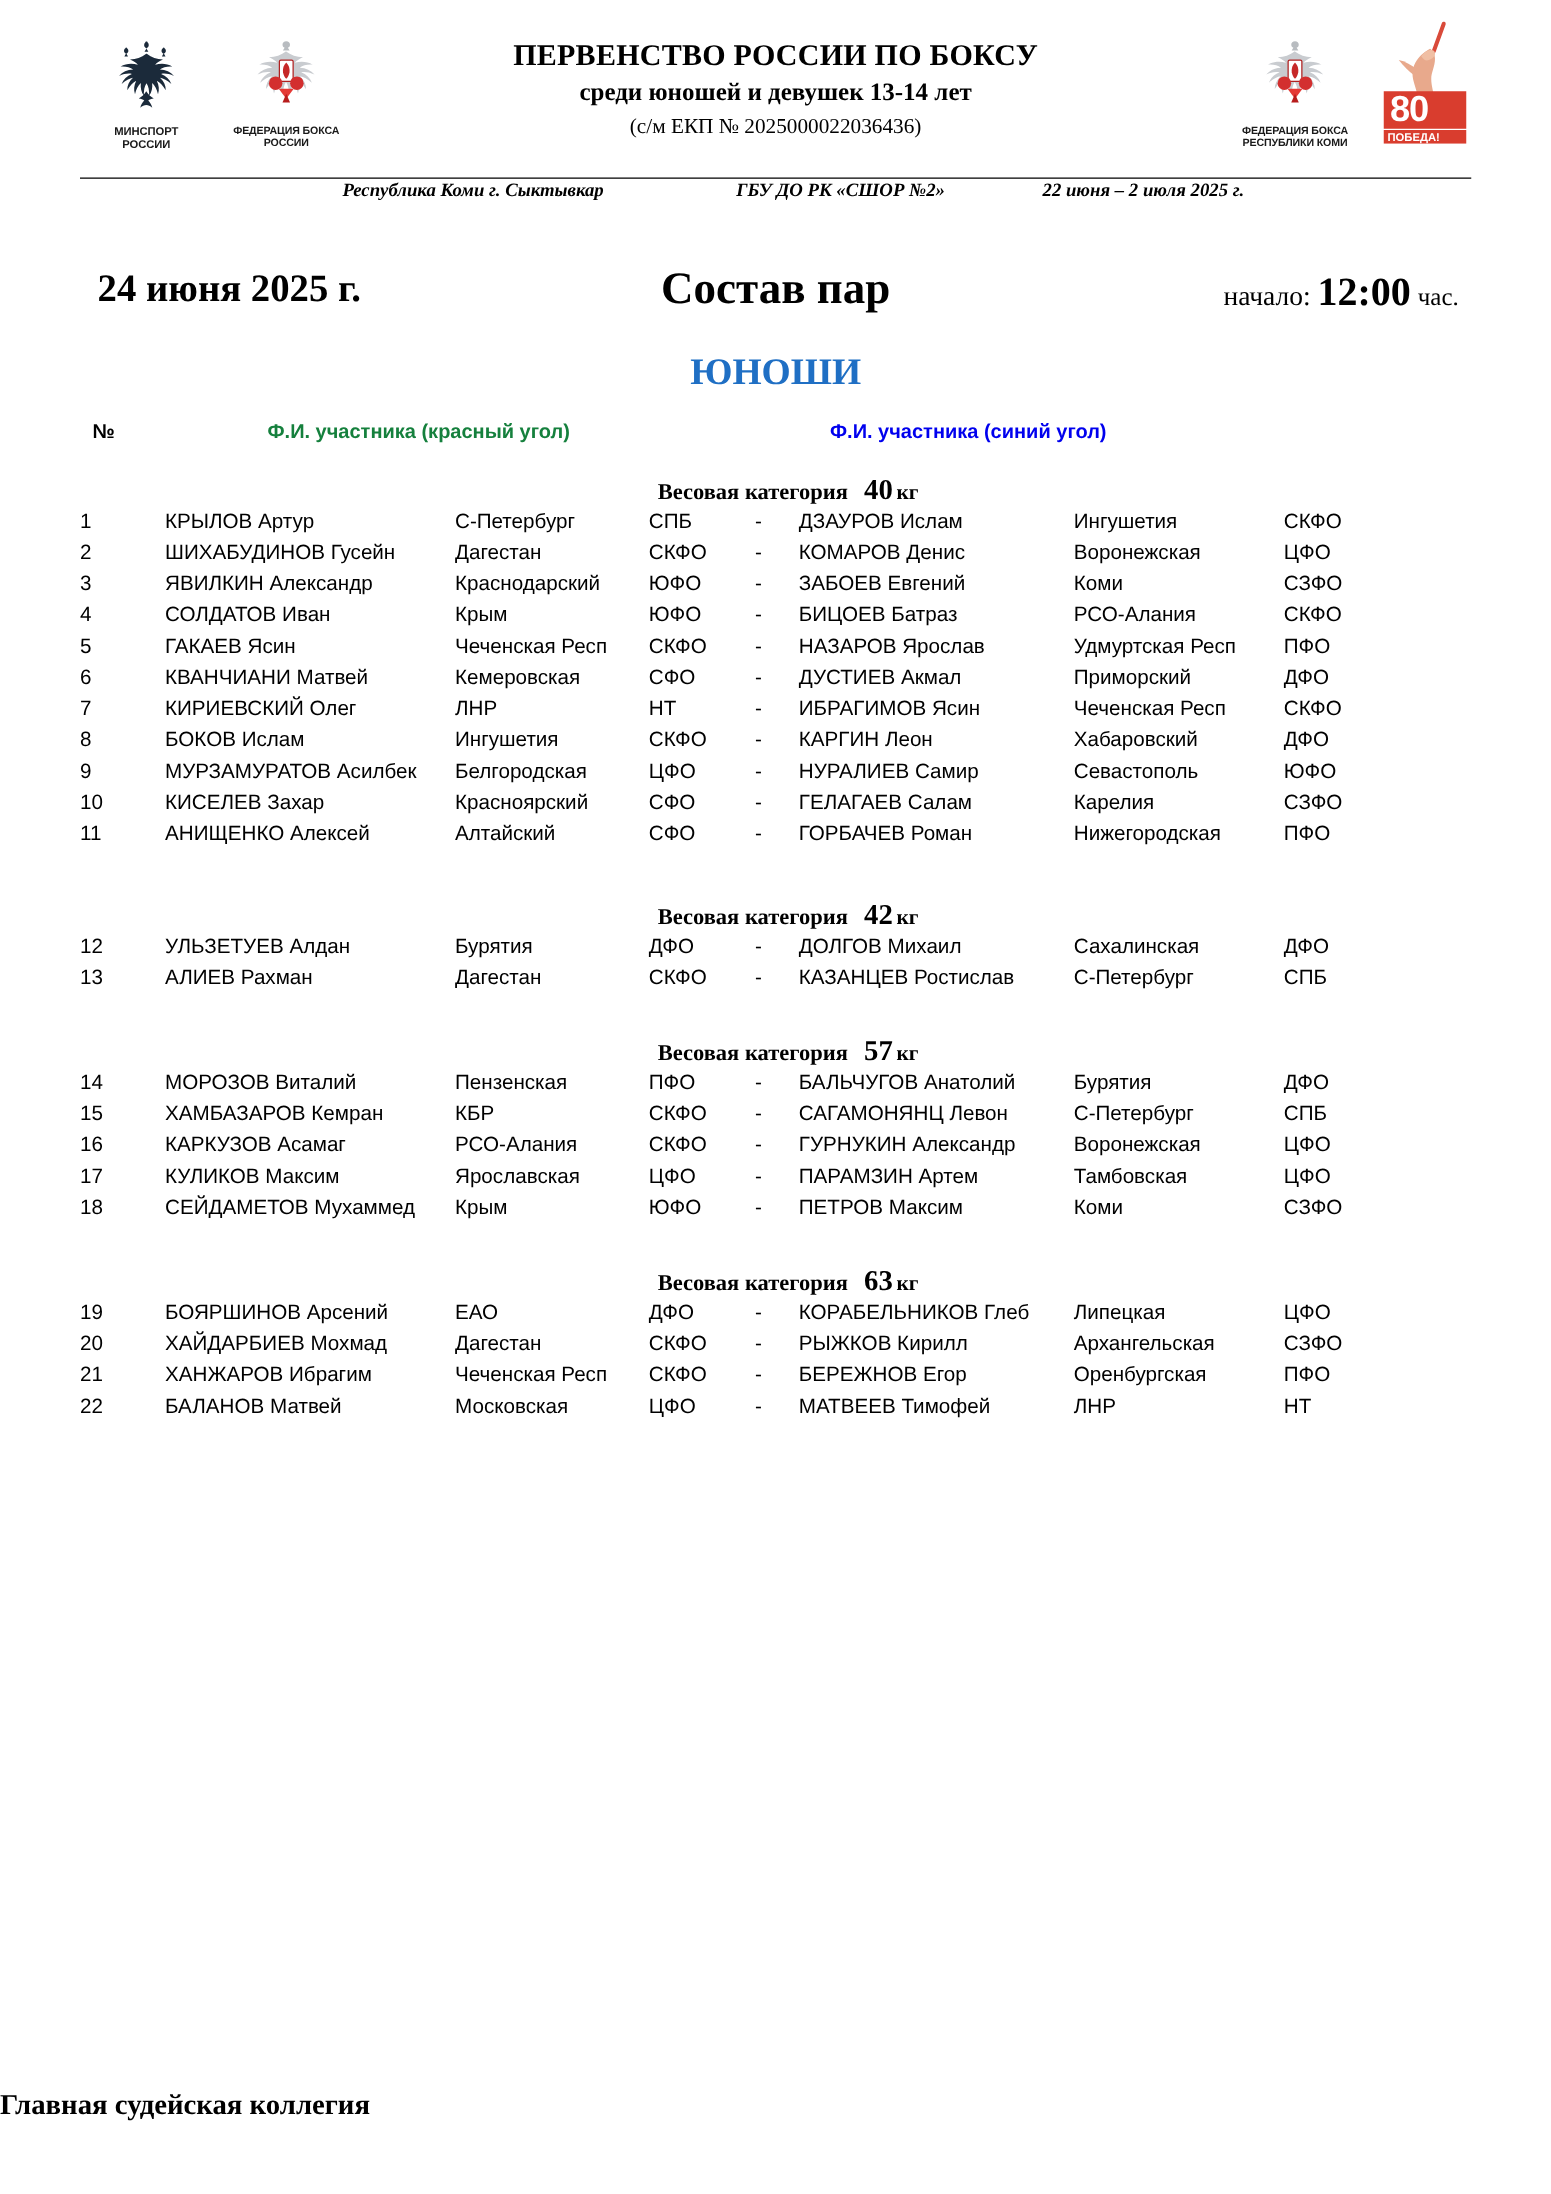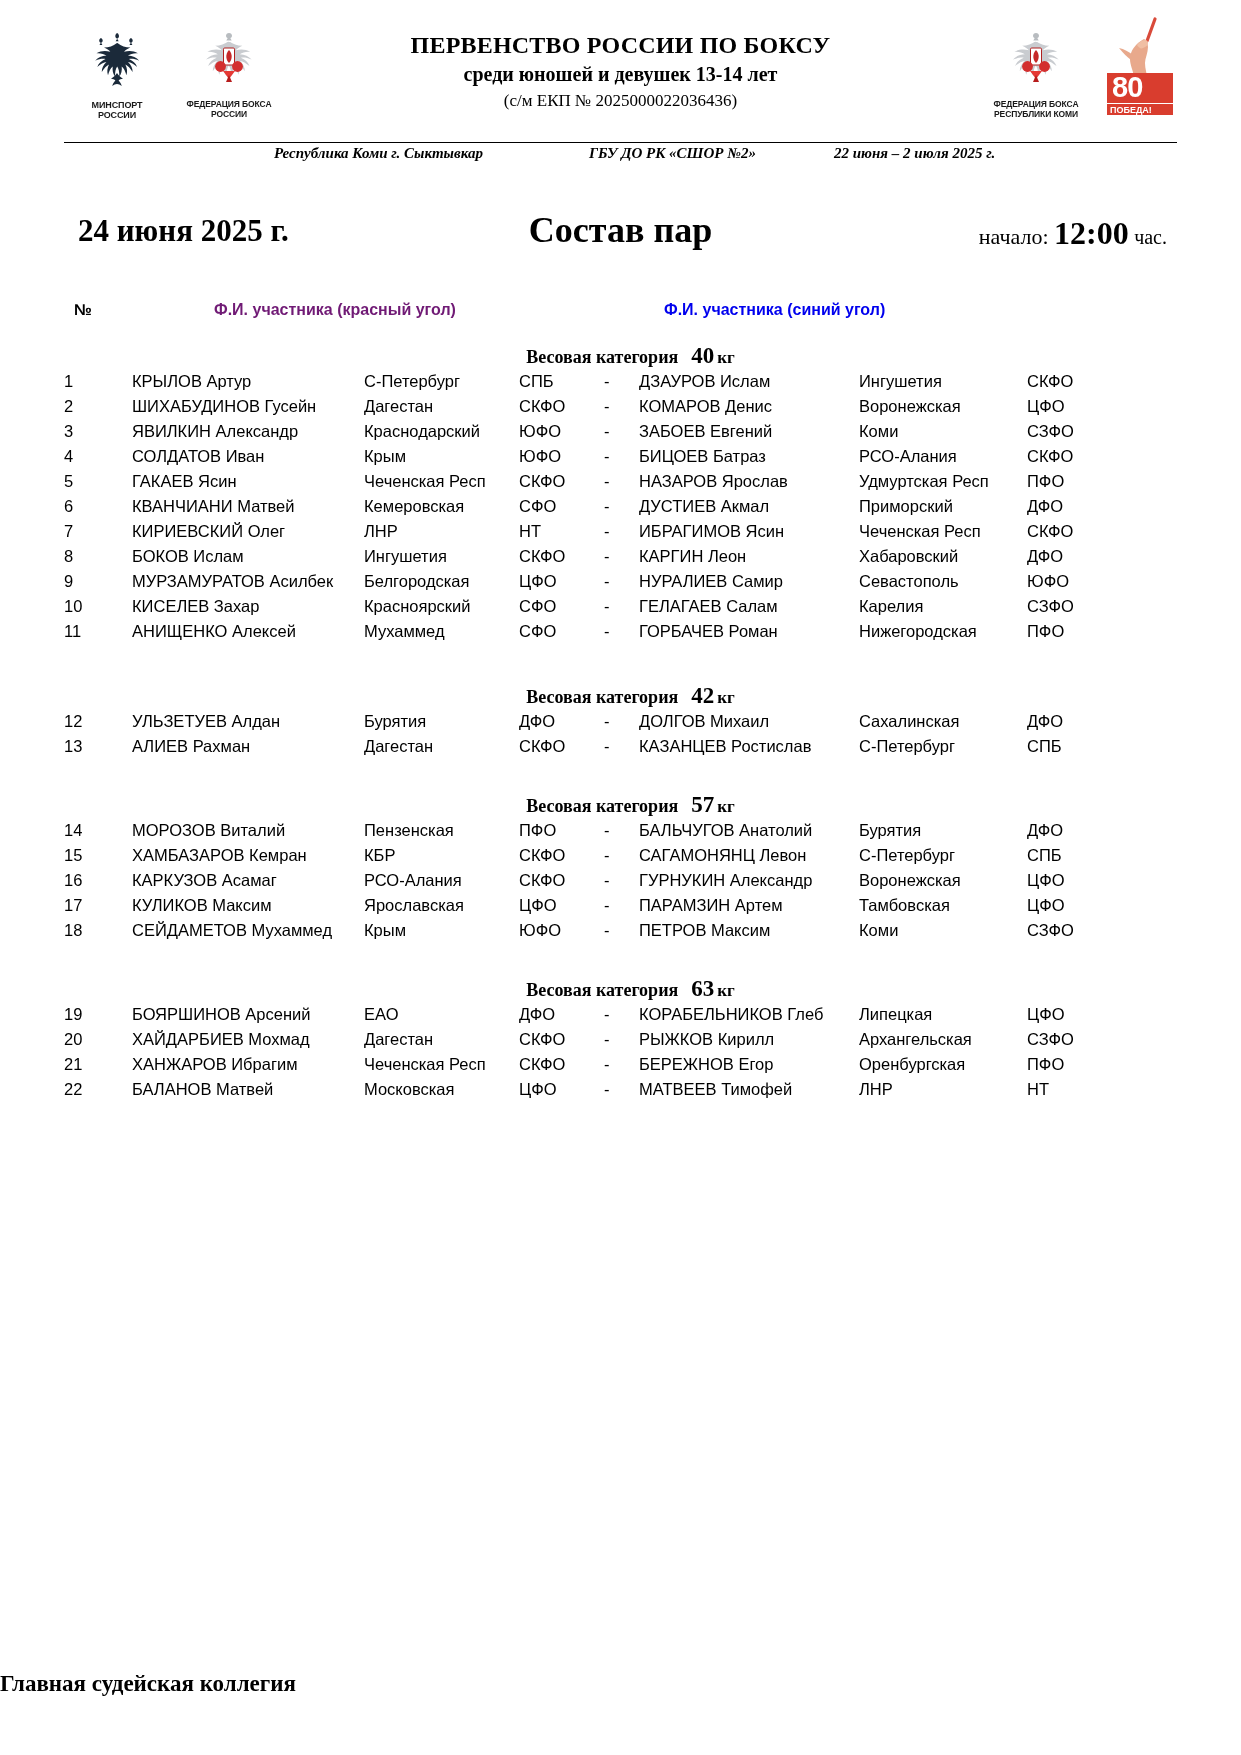--- a/index.html
+++ b/index.html
@@ -163,21 +163,21 @@
   
   .col-head {
     position: relative;
     height: 30px;
     margin: 22px 64px 0 64px;
     font-family: "Liberation Sans", sans-serif;
     font-weight: bold;
     font-size: 16px;
   }
   .ch-num  { position: absolute; left: 10px;  top: 0; color: #000; }
-  .ch-red  { position: absolute; left: 150px; top: 0; color: #701a75; }
+  .ch-red  { position: absolute; left: 150px; top: 0; color: #15803d; }
   .ch-blue { position: absolute; left: 600px; top: 0; color: #0000ee; }
 
   
   .bouts {
     margin: 12px 64px 0 64px;
     position: relative;
   }
   .weight-head {
     text-align: center;
     font-family: "Liberation Serif", serif;
@@ -320,20 +320,21 @@
   <div class="doc-titles">
     <div class="date-big">24 июня 2025 г.</div>
     <div class="sostav">Состав пар</div>
     <div class="nachalo">
       <span class="lbl">начало:</span>
       <span class="time">12:00</span>
       <span class="unit">час.</span>
     </div>
   </div>
 
+  <div class="youth-line">ЮНОШИ</div>
 
   <div class="col-head">
     <span class="ch-num">№</span>
     <span class="ch-red">Ф.И. участника (красный угол)</span>
     <span class="ch-blue">Ф.И. участника (синий угол)</span>
   </div>
 
   <div class="bouts" id="bouts-root">
       <div class="section gap-first">
         <div class="weight-head"><span class="wh-label">Весовая категория</span><span class="wh-value">40</span><span class="wh-unit">кг</span></div>
@@ -433,21 +434,21 @@
           <span class="c-redreg">Красноярский</span>
           <span class="c-reddist">СФО</span>
           <span class="c-dash">-</span>
           <span class="c-bluename">ГЕЛАГАЕВ Салам</span>
           <span class="c-bluereg">Карелия</span>
           <span class="c-bluedist">СЗФО</span>
         </div>
         <div class="row">
           <span class="c-num">11</span>
           <span class="c-redname">АНИЩЕНКО Алексей</span>
-          <span class="c-redreg">Мухаммед</span>
+          <span class="c-redreg">Алтайский</span>
           <span class="c-reddist">СФО</span>
           <span class="c-dash">-</span>
           <span class="c-bluename">ГОРБАЧЕВ Роман</span>
           <span class="c-bluereg">Нижегородская</span>
           <span class="c-bluedist">ПФО</span>
         </div>
       </div>
       <div class="section">
         <div class="weight-head"><span class="wh-label">Весовая категория</span><span class="wh-value">42</span><span class="wh-unit">кг</span></div>
         <div class="row">

